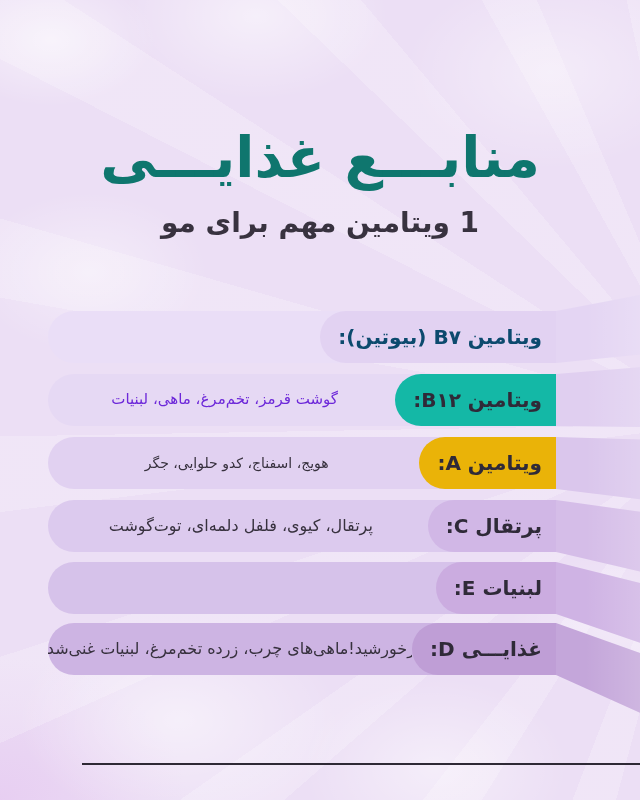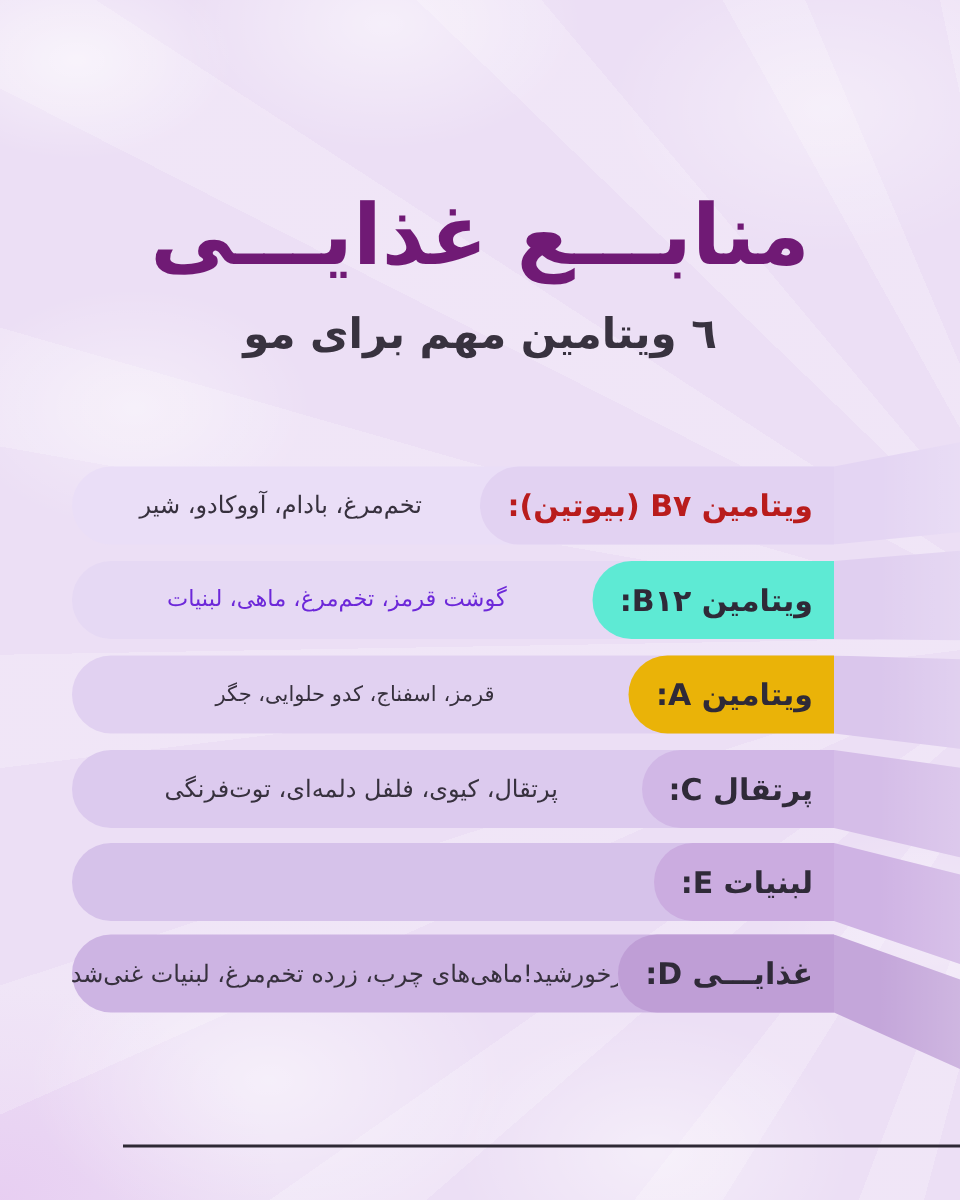--- a/index.html
+++ b/index.html
@@ -63,51 +63,50 @@
   .divider{
     position:absolute;top:763px;left:82px;right:0;height:2px;z-index:4;
   }
 </style>
 </head>
 <body style="background: rgb(236, 223, 245);">
 
 <div class="texture"></div>
 <div class="rays"></div>
 
-<h1 class="page-title" style="color: #701a75;">منابـــع غذایـــی</h1>
-<h2 class="page-subtitle" style="color: rgb(56, 50, 63);">٦ ویتامین مهم برای مو</h2>
+<h1 class="page-title" style="color: #0f766e;">منابـــع غذایـــی</h1>
+<h2 class="page-subtitle" style="color: rgb(56, 50, 63);">1 ویتامین مهم برای مو</h2>
 
 <div id="rows-root">
     <div class="ribbon" style="top: 291px; background: linear-gradient(to left, rgba(255, 255, 255, 0.18), rgba(255, 255, 255, 0) 65%), rgb(228, 213, 243); clip-path: polygon(0px 20px, 84px 3.9px, 84px 63.6px, 0px 72px);"></div>
     <div class="row" style="top: 311px; background: rgb(234, 222, 247);">
       <div class="band" style="background: rgb(226, 210, 242);">
-        <span class="vitamin-label" style="color: #b91c1c;">ویتامین B۷ (بیوتین):</span>
+        <span class="vitamin-label" style="color: #0c4a6e;">ویتامین B۷ (بیوتین):</span>
       </div>
-      <div class="foods" style="color: rgb(55, 49, 62);">تخم‌مرغ، بادام، آووکادو، شیر</div>
     </div>
     <div class="ribbon" style="top: 354px; background: linear-gradient(to left, rgba(255, 255, 255, 0.18), rgba(255, 255, 255, 0) 65%), rgb(224, 207, 240); clip-path: polygon(0px 20px, 84px 13.2px, 84px 72.9px, 0px 72px);"></div>
     <div class="row" style="top: 374px; background: rgb(230, 217, 244);">
-      <div class="band" style="background: #5eead4;">
+      <div class="band" style="background: #14b8a6;">
         <span class="vitamin-label" style="color: rgb(47, 42, 56);">ویتامین B۱۲:</span>
       </div>
       <div class="foods" style="color: #6d28d9;">گوشت قرمز، تخم‌مرغ، ماهی، لبنیات</div>
     </div>
     <div class="ribbon" style="top: 417px; background: linear-gradient(to left, rgba(255, 255, 255, 0.18), rgba(255, 255, 255, 0) 65%), rgb(218, 198, 236); clip-path: polygon(0px 20px, 84px 22.5px, 84px 82.2px, 0px 72px);"></div>
     <div class="row" style="top: 437px; background: rgb(225, 209, 241);">
       <div class="band" style="background: #eab308;">
         <span class="vitamin-label" style="color: rgb(47, 42, 56);">ویتامین A:</span>
       </div>
-      <div class="foods" style="color: rgb(55, 49, 62);">قرمز، اسفناج، کدو حلوایی، جگر</div>
+      <div class="foods" style="color: rgb(55, 49, 62);">هویج، اسفناج، کدو حلوایی، جگر</div>
     </div>
     <div class="ribbon" style="top: 480px; background: linear-gradient(to left, rgba(255, 255, 255, 0.18), rgba(255, 255, 255, 0) 65%), rgb(213, 189, 232); clip-path: polygon(0px 20px, 84px 31.8px, 84px 91.5px, 0px 72px);"></div>
     <div class="row" style="top: 500px; background: rgb(220, 202, 238);">
       <div class="band" style="background: rgb(209, 183, 230);">
         <span class="vitamin-label" style="color: rgb(47, 42, 56);">پرتقال C:</span>
       </div>
-      <div class="foods" style="color: rgb(55, 49, 62);">پرتقال، کیوی، فلفل دلمه‌ای، توت‌فرنگی</div>
+      <div class="foods" style="color: rgb(55, 49, 62);">پرتقال، کیوی، فلفل دلمه‌ای، توت‌گوشت</div>
     </div>
     <div class="ribbon" style="top: 542px; background: linear-gradient(to left, rgba(255, 255, 255, 0.18), rgba(255, 255, 255, 0) 65%), rgb(207, 179, 228); clip-path: polygon(0px 20px, 84px 41px, 84px 100.7px, 0px 72px);"></div>
     <div class="row" style="top: 562px; background: rgb(214, 194, 234);">
       <div class="band" style="background: rgb(203, 172, 224);">
         <span class="vitamin-label" style="color: rgb(47, 42, 56);">لبنیات E:</span>
       </div>
     </div>
     <div class="ribbon" style="top: 603px; background: linear-gradient(to left, rgba(255, 255, 255, 0.18), rgba(255, 255, 255, 0) 65%), rgb(196, 166, 218); clip-path: polygon(0px 20px, 84px 50px, 84px 109.7px, 0px 72px);"></div>
     <div class="row" style="top: 623px; background: rgb(205, 180, 227);">
       <div class="band" style="background: rgb(191, 158, 214);">

